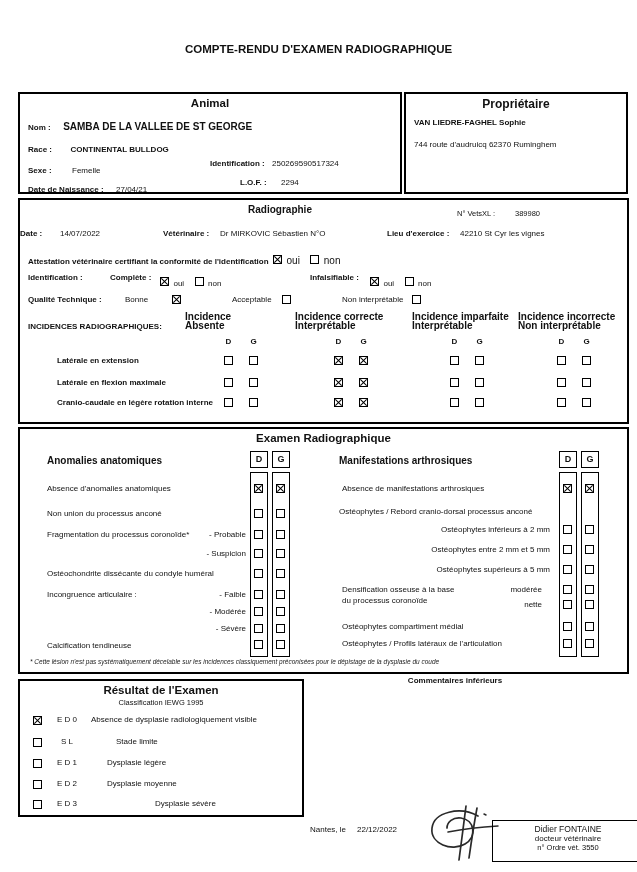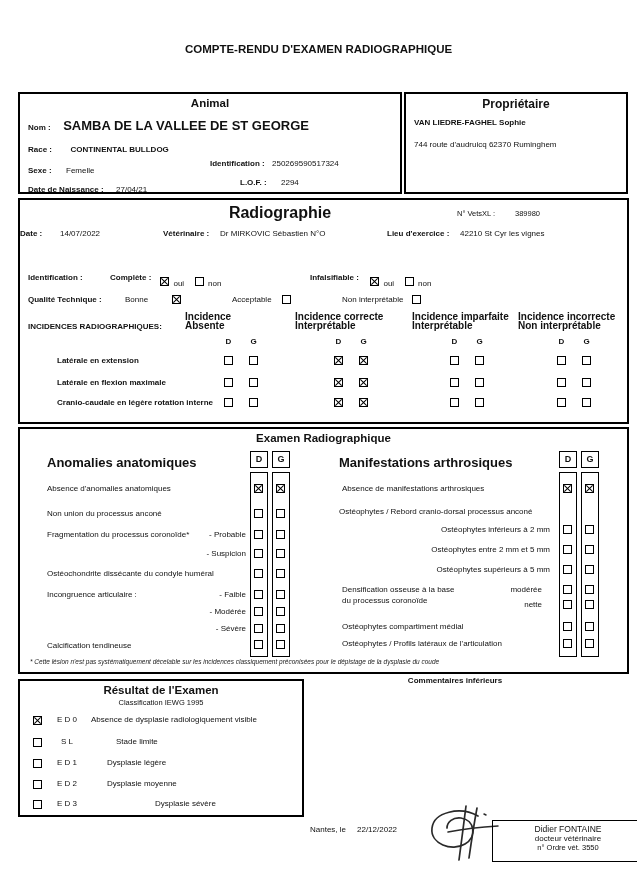--- a/index.html
+++ b/index.html
@@ -1,21 +1,21 @@
 <!DOCTYPE html>
 <html><head>
 <meta charset="utf-8">
 <style>
   html,body{margin:0;padding:0;background:#fff;}
   body{width:637px;height:872px;position:relative;font-family:"Liberation Sans",sans-serif;color:#111;-webkit-font-smoothing:antialiased;}
   .abs{position:absolute;}
   .box{position:absolute;border:2px solid #000;background:#fff;}
   .bold{font-weight:bold;}
   .ctr{text-align:center;}
-  .t9{font-size:13px;}
+  .t9{font-size:10px;}
   .t8{font-size:8px;}
   .t7{font-size:7.5px;}
   
   .cb{box-sizing:border-box;display:inline-block;width:9px;height:9px;border:1px solid #000;background:#fff;position:relative;vertical-align:middle;}
   .cb.abs{position:absolute;}
   .cb.checked::before,.cb.checked::after{content:"";position:absolute;left:-1px;top:3px;width:9px;height:1px;background:#000;}
   .cb.checked::before{transform:rotate(45deg);}
   .cb.checked::after{transform:rotate(-45deg);}
   .dgbox{position:absolute;box-sizing:border-box;border:1.5px solid #000;width:18px;text-align:center;font-weight:bold;font-size:9px;}
   .colframe{position:absolute;box-sizing:border-box;border:1.5px solid #000;width:18px;background:transparent;}
@@ -37,52 +37,59 @@
   <div class="abs" style="left:8px;top:22px;">
     <span class="bold t8">Nom :</span>
     <span class="bold t9" style="margin-left:8px;">SAMBA DE LA VALLEE DE ST GEORGE</span>
   </div>
   <div class="abs" style="left:8px;top:44px;">
     <span class="bold t8">Race :</span>
     <span class="bold t8" style="margin-left:14px;">CONTINENTAL BULLDOG</span>
   </div>
   <div class="abs" style="left:8px;top:65px;width:364px;">
     <span class="bold t8">Sexe :</span>
-    <span class="t8" style="margin-left:10px;">Femelle</span>
+    <span class="t8" style="margin-left:16px;">Femelle</span>
     <span class="bold t8 abs" style="left:182px;">Identification :</span>
     <span class="t8 abs" style="left:244px;">250269590517324</span>
   </div>
   <div class="abs" style="left:8px;top:84px;width:364px;">
     <span class="bold t8">Date de Naissance :</span>
     <span class="t8" style="margin-left:8px;">27/04/21</span>
     <span class="bold t8 abs" style="left:212px;">L.O.F. :</span>
     <span class="t8 abs" style="left:253px;">2294</span>
   </div>
 </div>
 
 <div class="box" style="left:404px;top:92px;width:220px;height:98px;">
   <div class="ctr bold" style="font-size:12px;margin-top:3px;">Propriétaire</div>
   <div class="abs bold t8" style="left:8px;top:24px;">VAN LIEDRE-FAGHEL Sophie</div>
   <div class="abs t8" style="left:8px;top:46px;">744 route d'audruicq 62370 Ruminghem</div>
 </div>
 
 <div class="box" style="left:18px;top:198px;width:607px;height:222px;">
-  <div class="ctr bold abs" style="left:120px;top:4px;width:280px;font-size:16px;">Radiographie</div>
+  <div class="ctr bold abs" style="left:120px;top:4px;width:280px;font-size:10px;">Radiographie</div>
   <span class="abs t7" style="left:437px;top:9px;">N° VetsXL :</span>
   <span class="abs t7" style="left:495px;top:9px;">389980</span>
 
   <div class="abs" style="left:0;top:29px;width:607px;">
     <span class="bold t8 abs" style="left:0;">Date :</span>
     <span class="t8 abs" style="left:40px;">14/07/2022</span>
     <span class="bold t8 abs" style="left:143px;">Vétérinaire :</span>
     <span class="t8 abs" style="left:200px;">Dr MIRKOVIC Sébastien  N°O</span>
     <span class="bold t8 abs" style="left:367px;">Lieu d'exercice :</span>
     <span class="t8 abs" style="left:440px;">42210 St Cyr les vignes</span>
   </div>
 
+  <div class="abs" style="left:8px;top:50px;">
+    <span class="bold t8">Attestation vétérinaire certifiant la conformité de l'identification</span>
+    <span class="cb checked"></span>
+    <span class="t9">oui</span>
+    <span class="cb" style="margin-left:6px;"></span>
+    <span class="t9">non</span>
+  </div>
 
   <div class="abs" style="left:0;top:73px;width:607px;">
     <span class="bold t8 abs" style="left:8px;">Identification :</span>
     <span class="bold t8 abs" style="left:90px;">Complète :</span>
     <span class="abs" style="left:140px;top:-1px;">
       <span class="cb checked"></span>
       <span class="t8">oui</span>
       <span class="cb" style="margin-left:6px;"></span>
       <span class="t8">non</span>
     </span>

